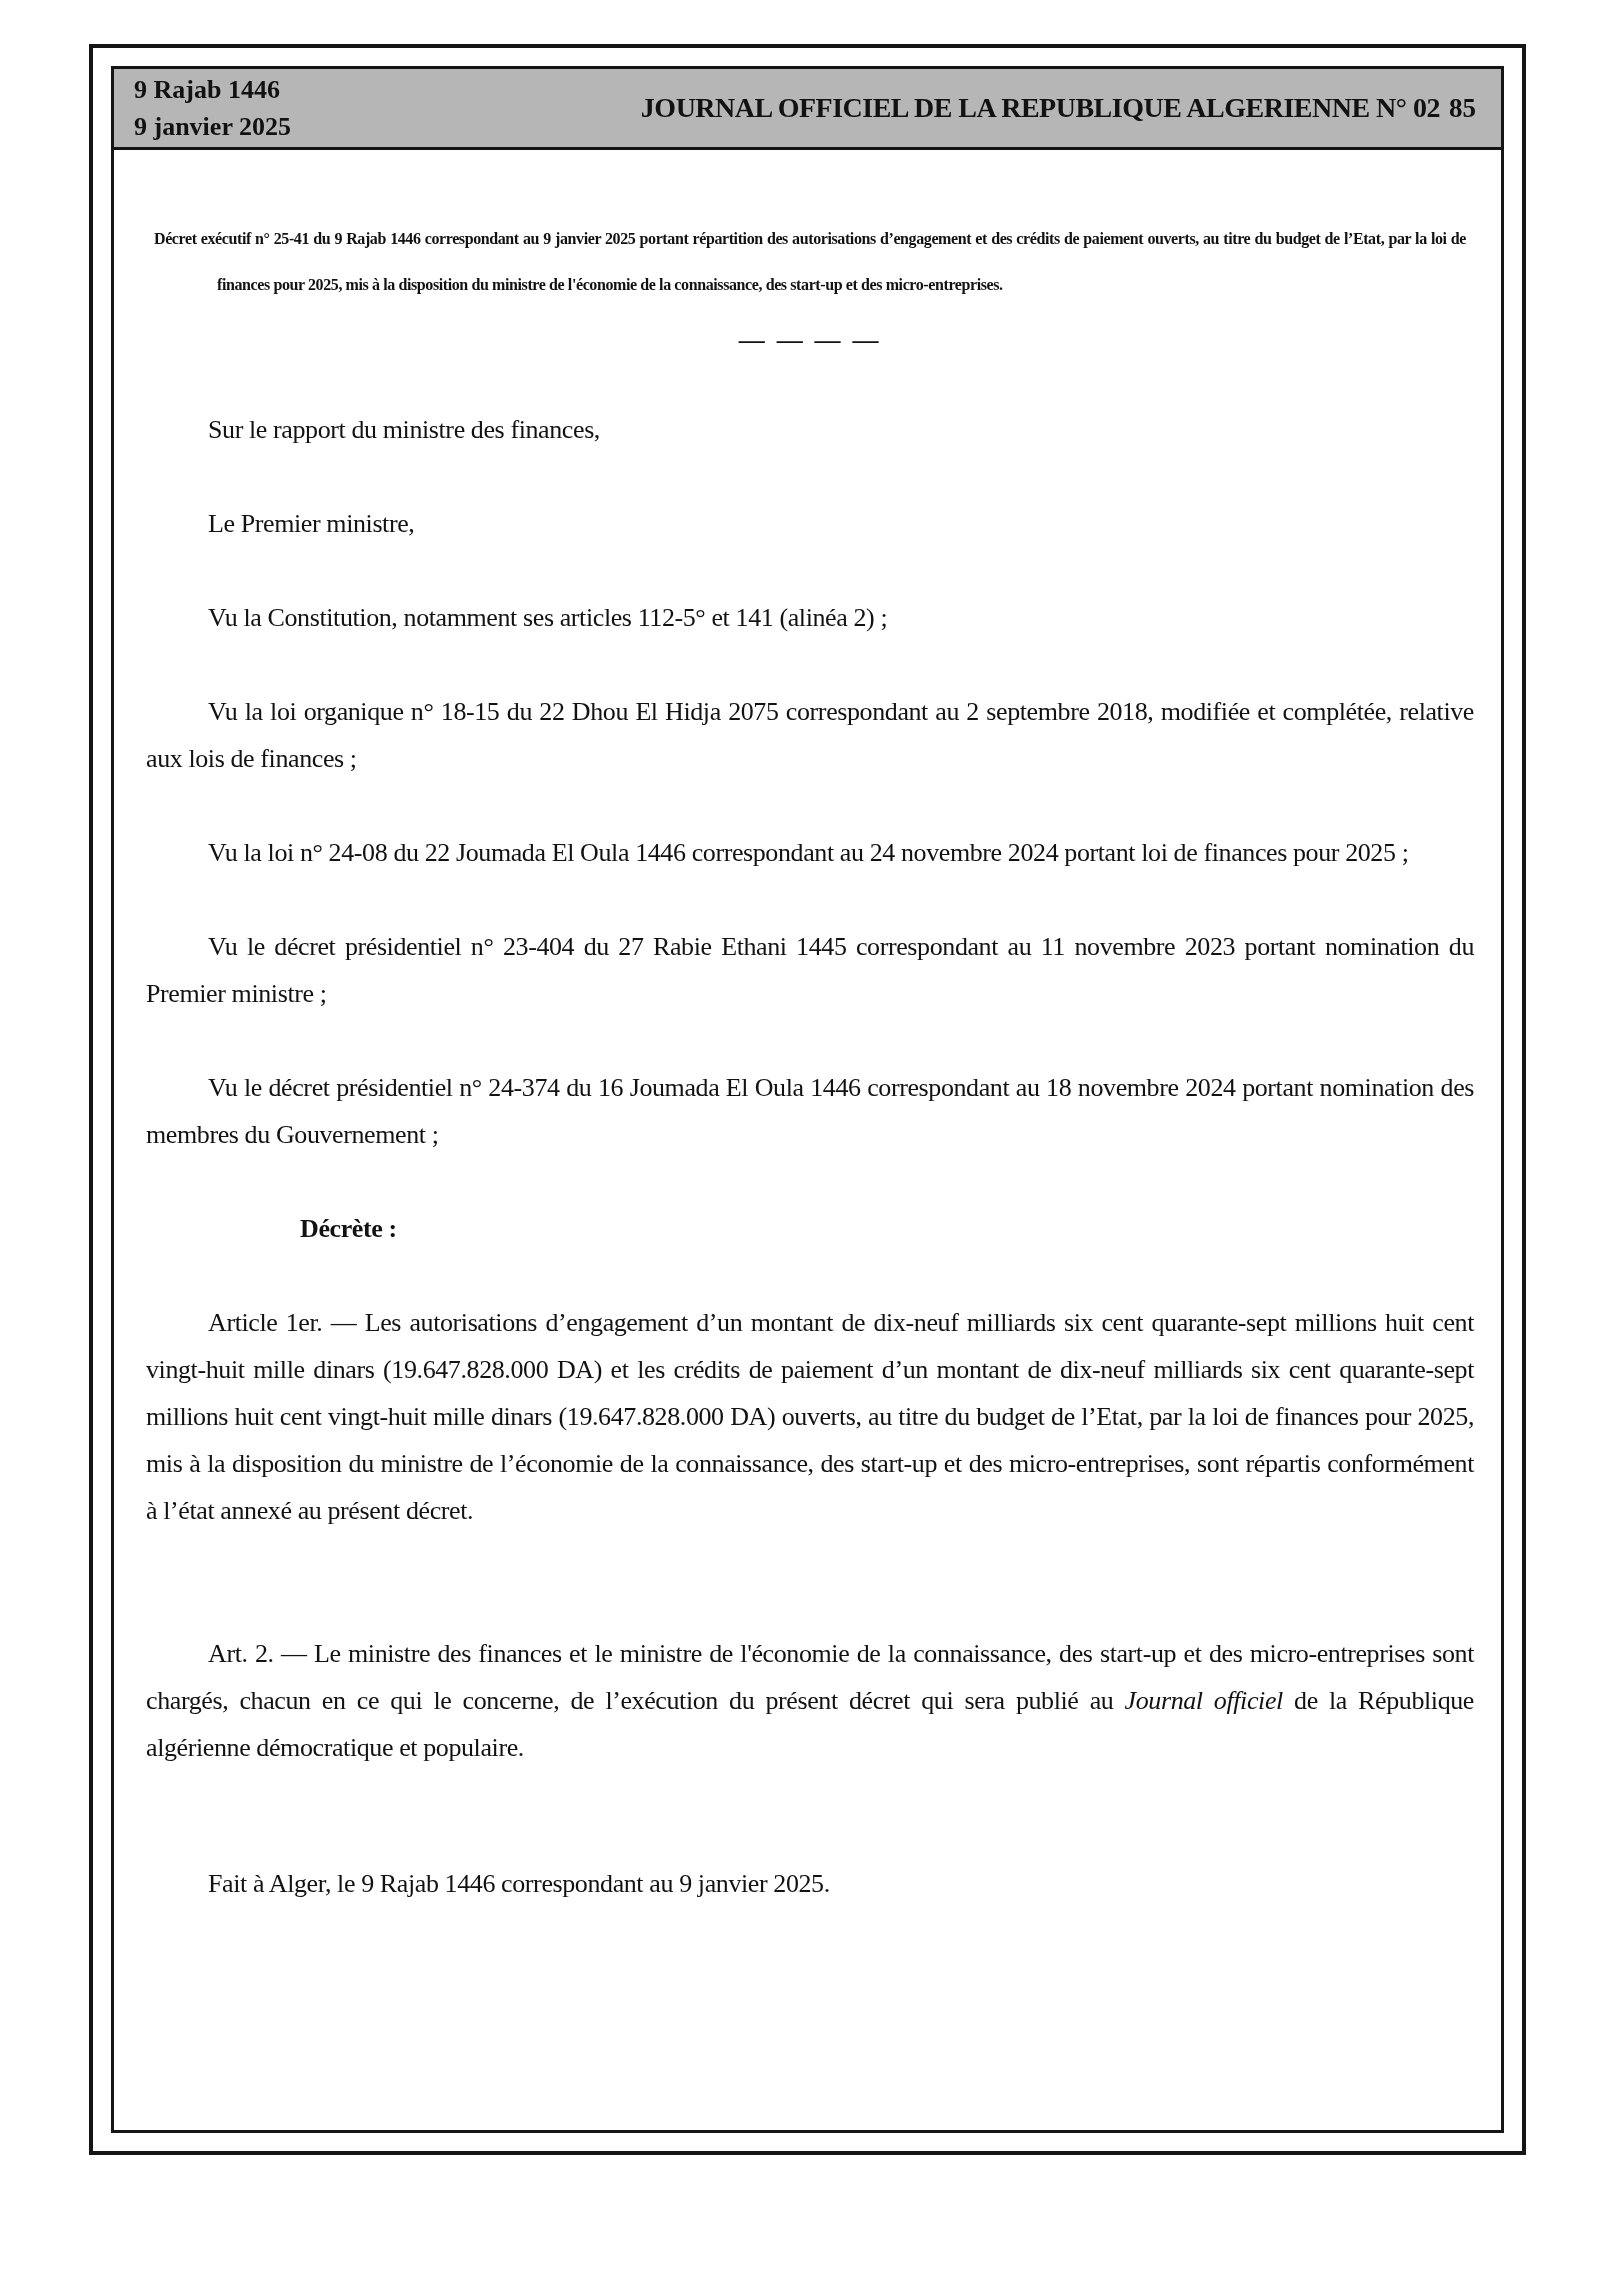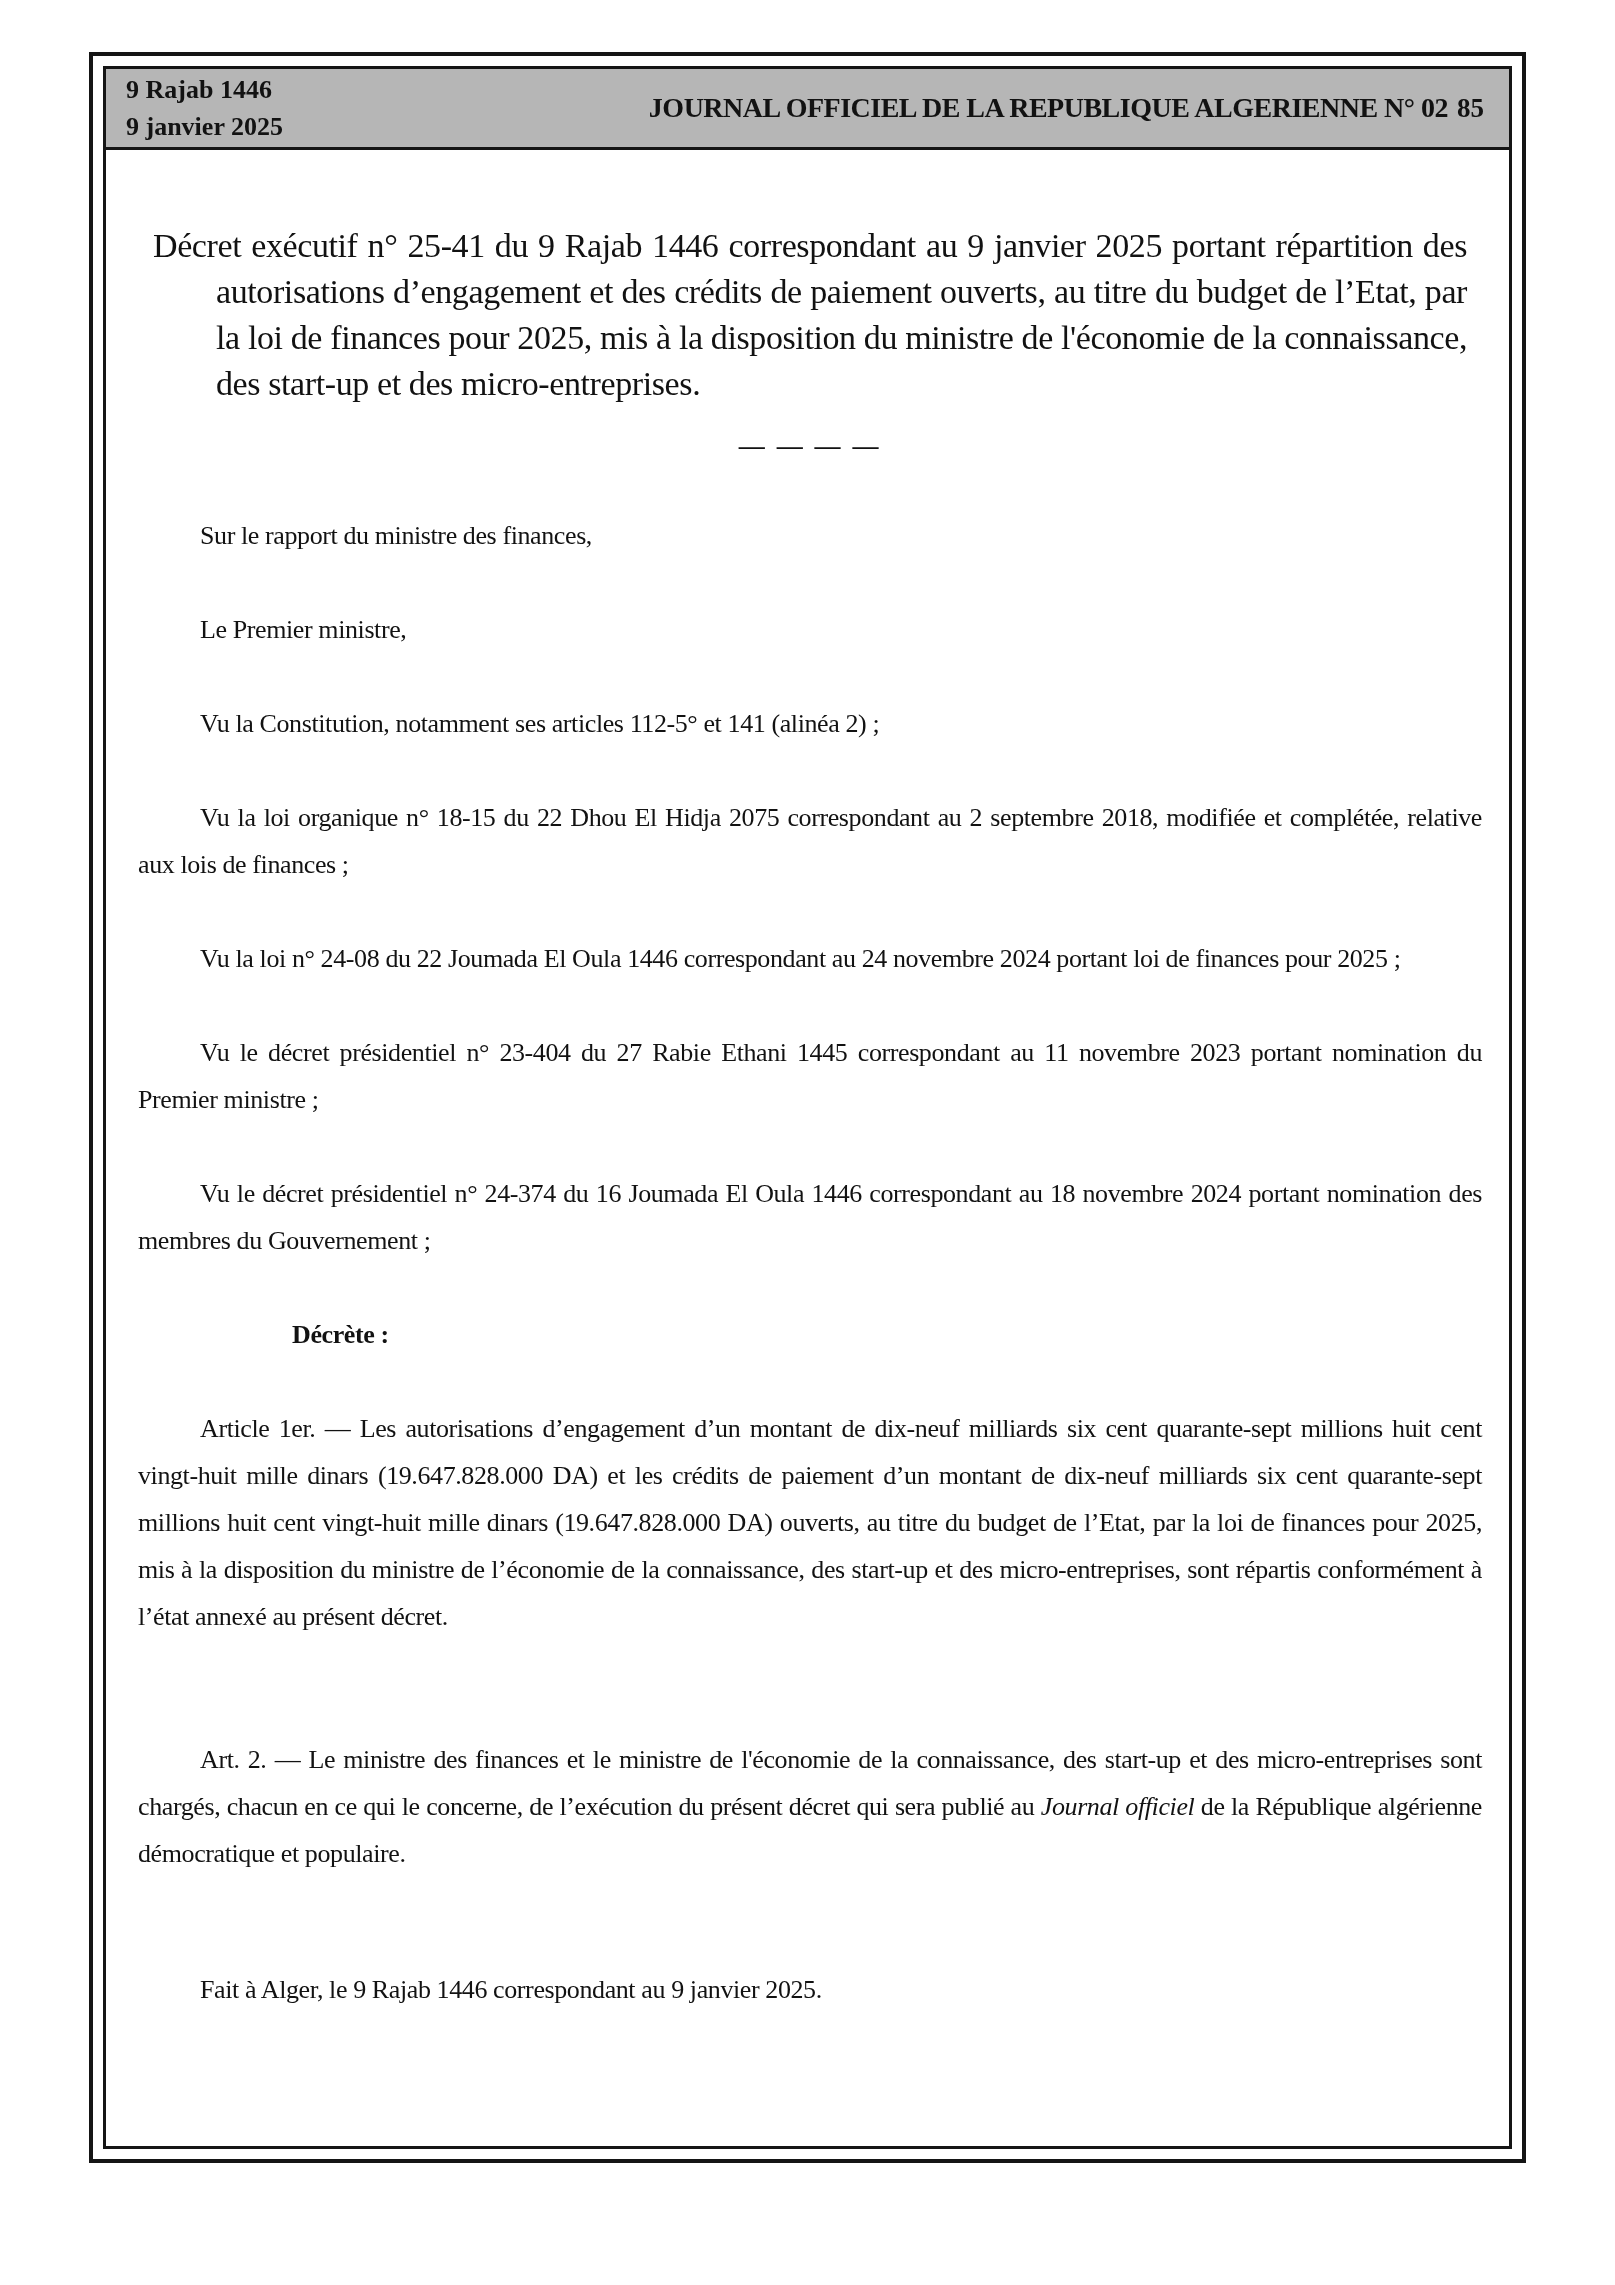--- a/index.html
+++ b/index.html
@@ -15,26 +15,26 @@
   .page {
     position: relative;
     width: 1616px;
     height: 2285px;
     background: #ffffff;
     overflow: hidden;
   }
   .frame-outer {
     position: absolute;
     left: 89px;
-    top: 52px;
+    top: 44px;
     width: 1437px;
     height: 2111px;
     box-sizing: border-box;
     border: 4.5px solid #151515;
-    padding: 10px;
+    padding: 18px;
     background: #ffffff;
   }
   .frame-inner {
     box-sizing: border-box;
     width: 100%;
     height: 100%;
     border: 3.6px solid #151515;
     overflow: hidden;
     display: flex;
     flex-direction: column;
@@ -72,26 +72,26 @@
     box-sizing: border-box;
     flex: 1;
     padding: 58px 27px 0 32px;
     font-size: 26px;
     line-height: 47px;
     letter-spacing: -0.4px;
     text-align: justify;
   }
   .content p { margin: 0 0 47px 0; }
   .title-block {
-    font-weight: normal;
-    font-size: 34px;
+    font-weight: bold;
+    font-size: 16px;
     line-height: 46px;
     padding-left: 63px;
     text-indent: -63px;
-    margin: 15px !important;
+    margin: 8px !important;
   }
   .separator {
     text-align: center;
     font-weight: bold;
     letter-spacing: 2.7px;
     line-height: 47px;
     margin: 0 0 43px 0;
   }
   .para { text-indent: 62px; }
   .decrete {

